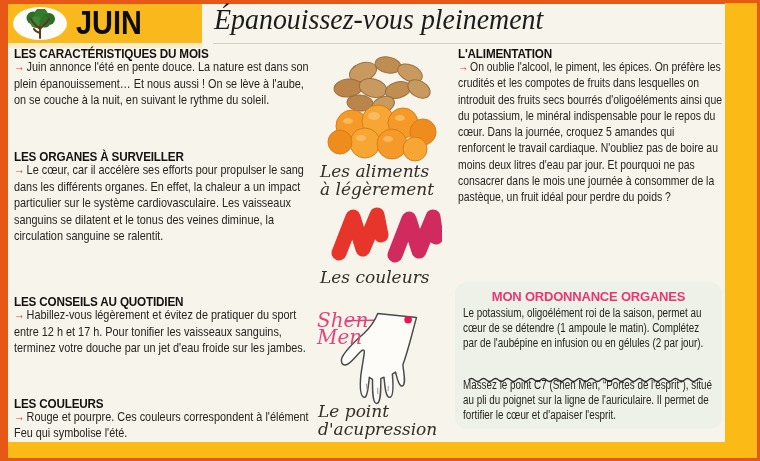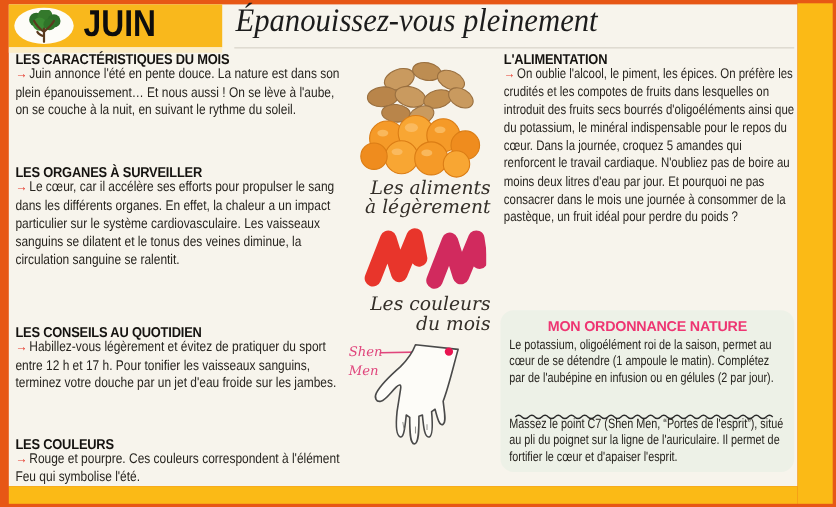--- a/index.html
+++ b/index.html
@@ -25,22 +25,22 @@
   .h-sec{position:absolute;font-weight:bold;font-size:13px;color:#14120f;letter-spacing:-0.2px;
          transform:scaleX(0.9);transform-origin:0 0;white-space:nowrap;}
   .body-text{position:absolute;font-size:12.8px;line-height:16.5px;color:#27241f;
              transform:scaleX(0.85);transform-origin:0 0;}
   .body-right{position:absolute;font-size:12.7px;line-height:16.3px;color:#27241f;
               transform:scaleX(0.82);transform-origin:0 0;}
   .arrow{color:#e6392b;font-weight:bold;padding-right:2px;}
 
   
   .script{position:absolute;font-family:"DejaVu Serif",serif;font-style:italic;font-size:17px;
-          line-height:18px;color:#332e28;text-align:right;}
-  .shen-label{position:absolute;font-family:"DejaVu Serif",serif;font-style:italic;font-size:12px;
+          line-height:18px;color:#332e28;text-align:left;}
+  .shen-label{position:absolute;font-family:"DejaVu Serif",serif;font-style:italic;font-size:20px;
               line-height:17px;color:#e0457c;}
 
   
   .nature-box{position:absolute;left:455px;top:282px;width:267px;background:#edf1e7;
               border-radius:12px;padding:7px 0 6px 0;}
   .box-h{text-align:center;color:#ee3572;font-weight:bold;font-size:13px;letter-spacing:-0.2px;
          margin:0 0 2px 0;}
   .box-p{font-size:12.3px;line-height:15px;color:#27241f;width:312px;margin:0 0 0 8px;
          transform:scaleX(0.8);transform-origin:0 0;}
   .wave-wrap{text-align:center;margin:3px 0 3px 0;height:6px;}
@@ -115,42 +115,45 @@
     <div>Les aliments</div>
     <div>à légèrement</div>
   </div>
 
   <svg style="position:absolute;left:327px;top:203px;" width="115" height="62" viewBox="0 0 115 62">
     <path d="M12 50 L26 14 L36 46 L50 12 L54 32" fill="none" stroke-width="15" stroke-linecap="round" stroke-linejoin="round" stroke="#e8352b"></path>
     <path d="M68 52 L82 16 L92 48 L106 14 L109 34" fill="none" stroke-width="15" stroke-linecap="round" stroke-linejoin="round" stroke="#d12a5e"></path>
   </svg>
   <div class="script" style="left:320px;top:268px;width:126px;">
     <div>Les couleurs</div>
-    <div>du mois</div>
   </div>
 
   <svg style="position:absolute;left:318px;top:311px;" width="110" height="97" viewBox="0 0 105 92">
     <line x1="26" y1="9" x2="81" y2="8" stroke="#e0457c" stroke-width="1.4"></line>
     <path d="M57 2 C54 10 49 16 44 21 C36 28 27 36 23 44 C21 48 23 52 27 51 C31 50 35 44 40 39
              C43 36 45 36 44 41 L41 60 C40 70 40 81 44 82 C47 83 48 72 49 63 L52 65
              C52 76 52 88 56 88 C60 88 60 76 60 64 L63 63 C64 74 65 83 69 82 C72 81 72 72 71 60
              L74 58 C76 66 78 73 81 71 C84 69 82 60 81 51 C86 38 90 20 94 6 Z" fill="#fdfcf8" stroke="#4a4a4a" stroke-width="1.4" stroke-linejoin="round"></path>
     <path d="M46 69 l1 6 M57 73 l0 6 M67 71 l0 5" stroke="#8a8a84" stroke-width="0.8" fill="none"></path>
     <circle cx="86" cy="8" r="3.6" fill="#e81551"></circle>
   </svg>
   <div class="shen-label" style="left:317px;top:312px;">
     <div>Shen</div>
     <div>Men</div>
   </div>
+  <div class="script" style="left:318px;top:402px;width:128px;">
+    <div>Le point</div>
+    <div>d'acupression</div>
+  </div>
 
   <div class="h-sec" style="left:458px;top:46px;">L'ALIMENTATION</div>
   <p class="body-right" style="left:458px;top:59px;width:322px;margin:0;"><span class="arrow">→</span><span>On oublie l'alcool, le piment, les épices. On préfère les crudités et les compotes de fruits dans lesquelles on introduit des fruits secs bourrés d'oligoéléments ainsi que du potassium, le minéral indispensable pour le repos du cœur. Dans la journée, croquez 5 amandes qui renforcent le travail cardiaque. N'oubliez pas de boire au moins deux litres d'eau par jour. Et pourquoi ne pas consacrer dans le mois une journée à consommer de la pastèque, un fruit idéal pour perdre du poids ?</span></p>
 
   <div class="nature-box">
-    <div class="box-h">MON ORDONNANCE NATURE</div>
+    <div class="box-h">MON ORDONNANCE ORGANES</div>
     <p class="box-p" style="height:60px;">Le potassium, oligoélément roi de la saison, permet au cœur de se détendre (1 ampoule le matin). Complétez par de l'aubépine en infusion ou en gélules (2 par jour).</p>
     <div class="wave-wrap">
       <svg width="245" height="6" viewBox="0 0 240 6">
         <path d="M0 3 q3 -3 6 0 t6 0 t6 0 t6 0 t6 0 t6 0 t6 0 t6 0 t6 0 t6 0 t6 0 t6 0 t6 0 t6 0 t6 0 t6 0 t6 0 t6 0 t6 0 t6 0 t6 0 t6 0 t6 0 t6 0 t6 0 t6 0 t6 0 t6 0 t6 0 t6 0 t6 0 t6 0 t6 0 t6 0 t6 0 t6 0 t6 0 t6 0 t6 0" fill="none" stroke="#2b2b2b" stroke-width="1.3"></path>
       </svg>
     </div>
     <p class="box-p" style="height:45px;margin-bottom:0;">Massez le point C7 (Shen Men, “Portes de l'esprit”), situé au pli du poignet sur la ligne de l'auriculaire. Il permet de fortifier le cœur et d'apaiser l'esprit.</p>
   </div>
 </div>
 

